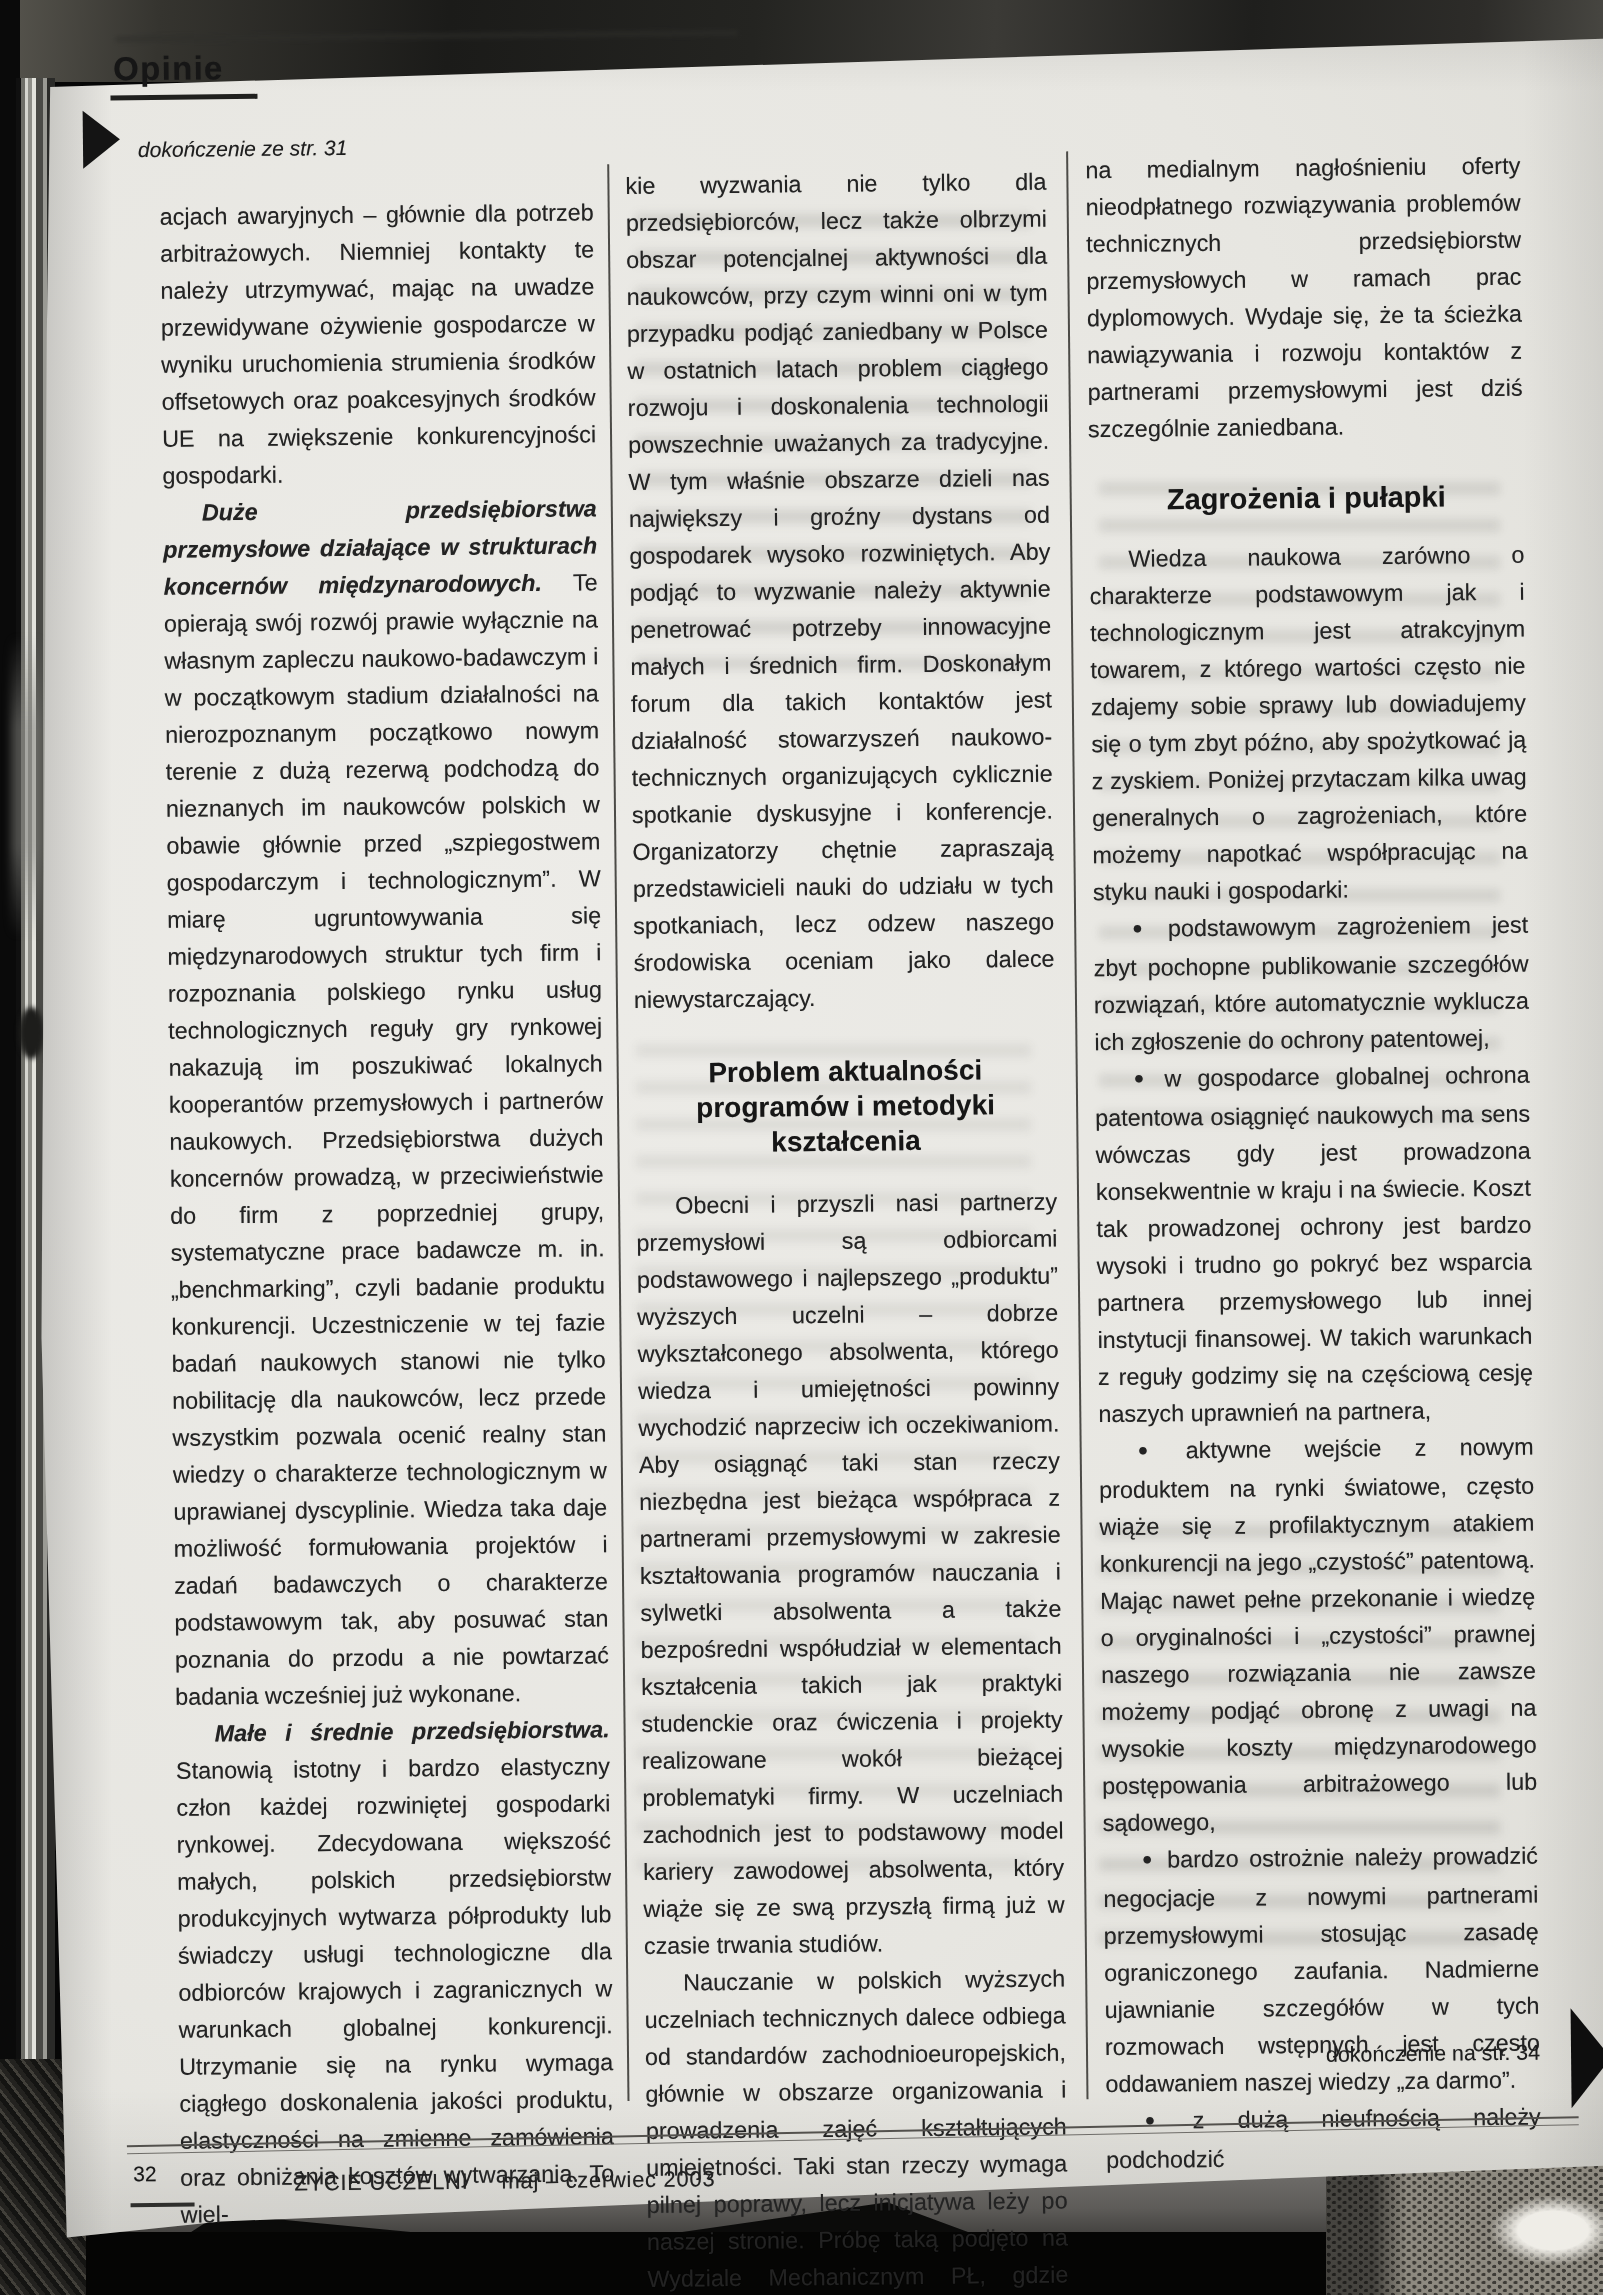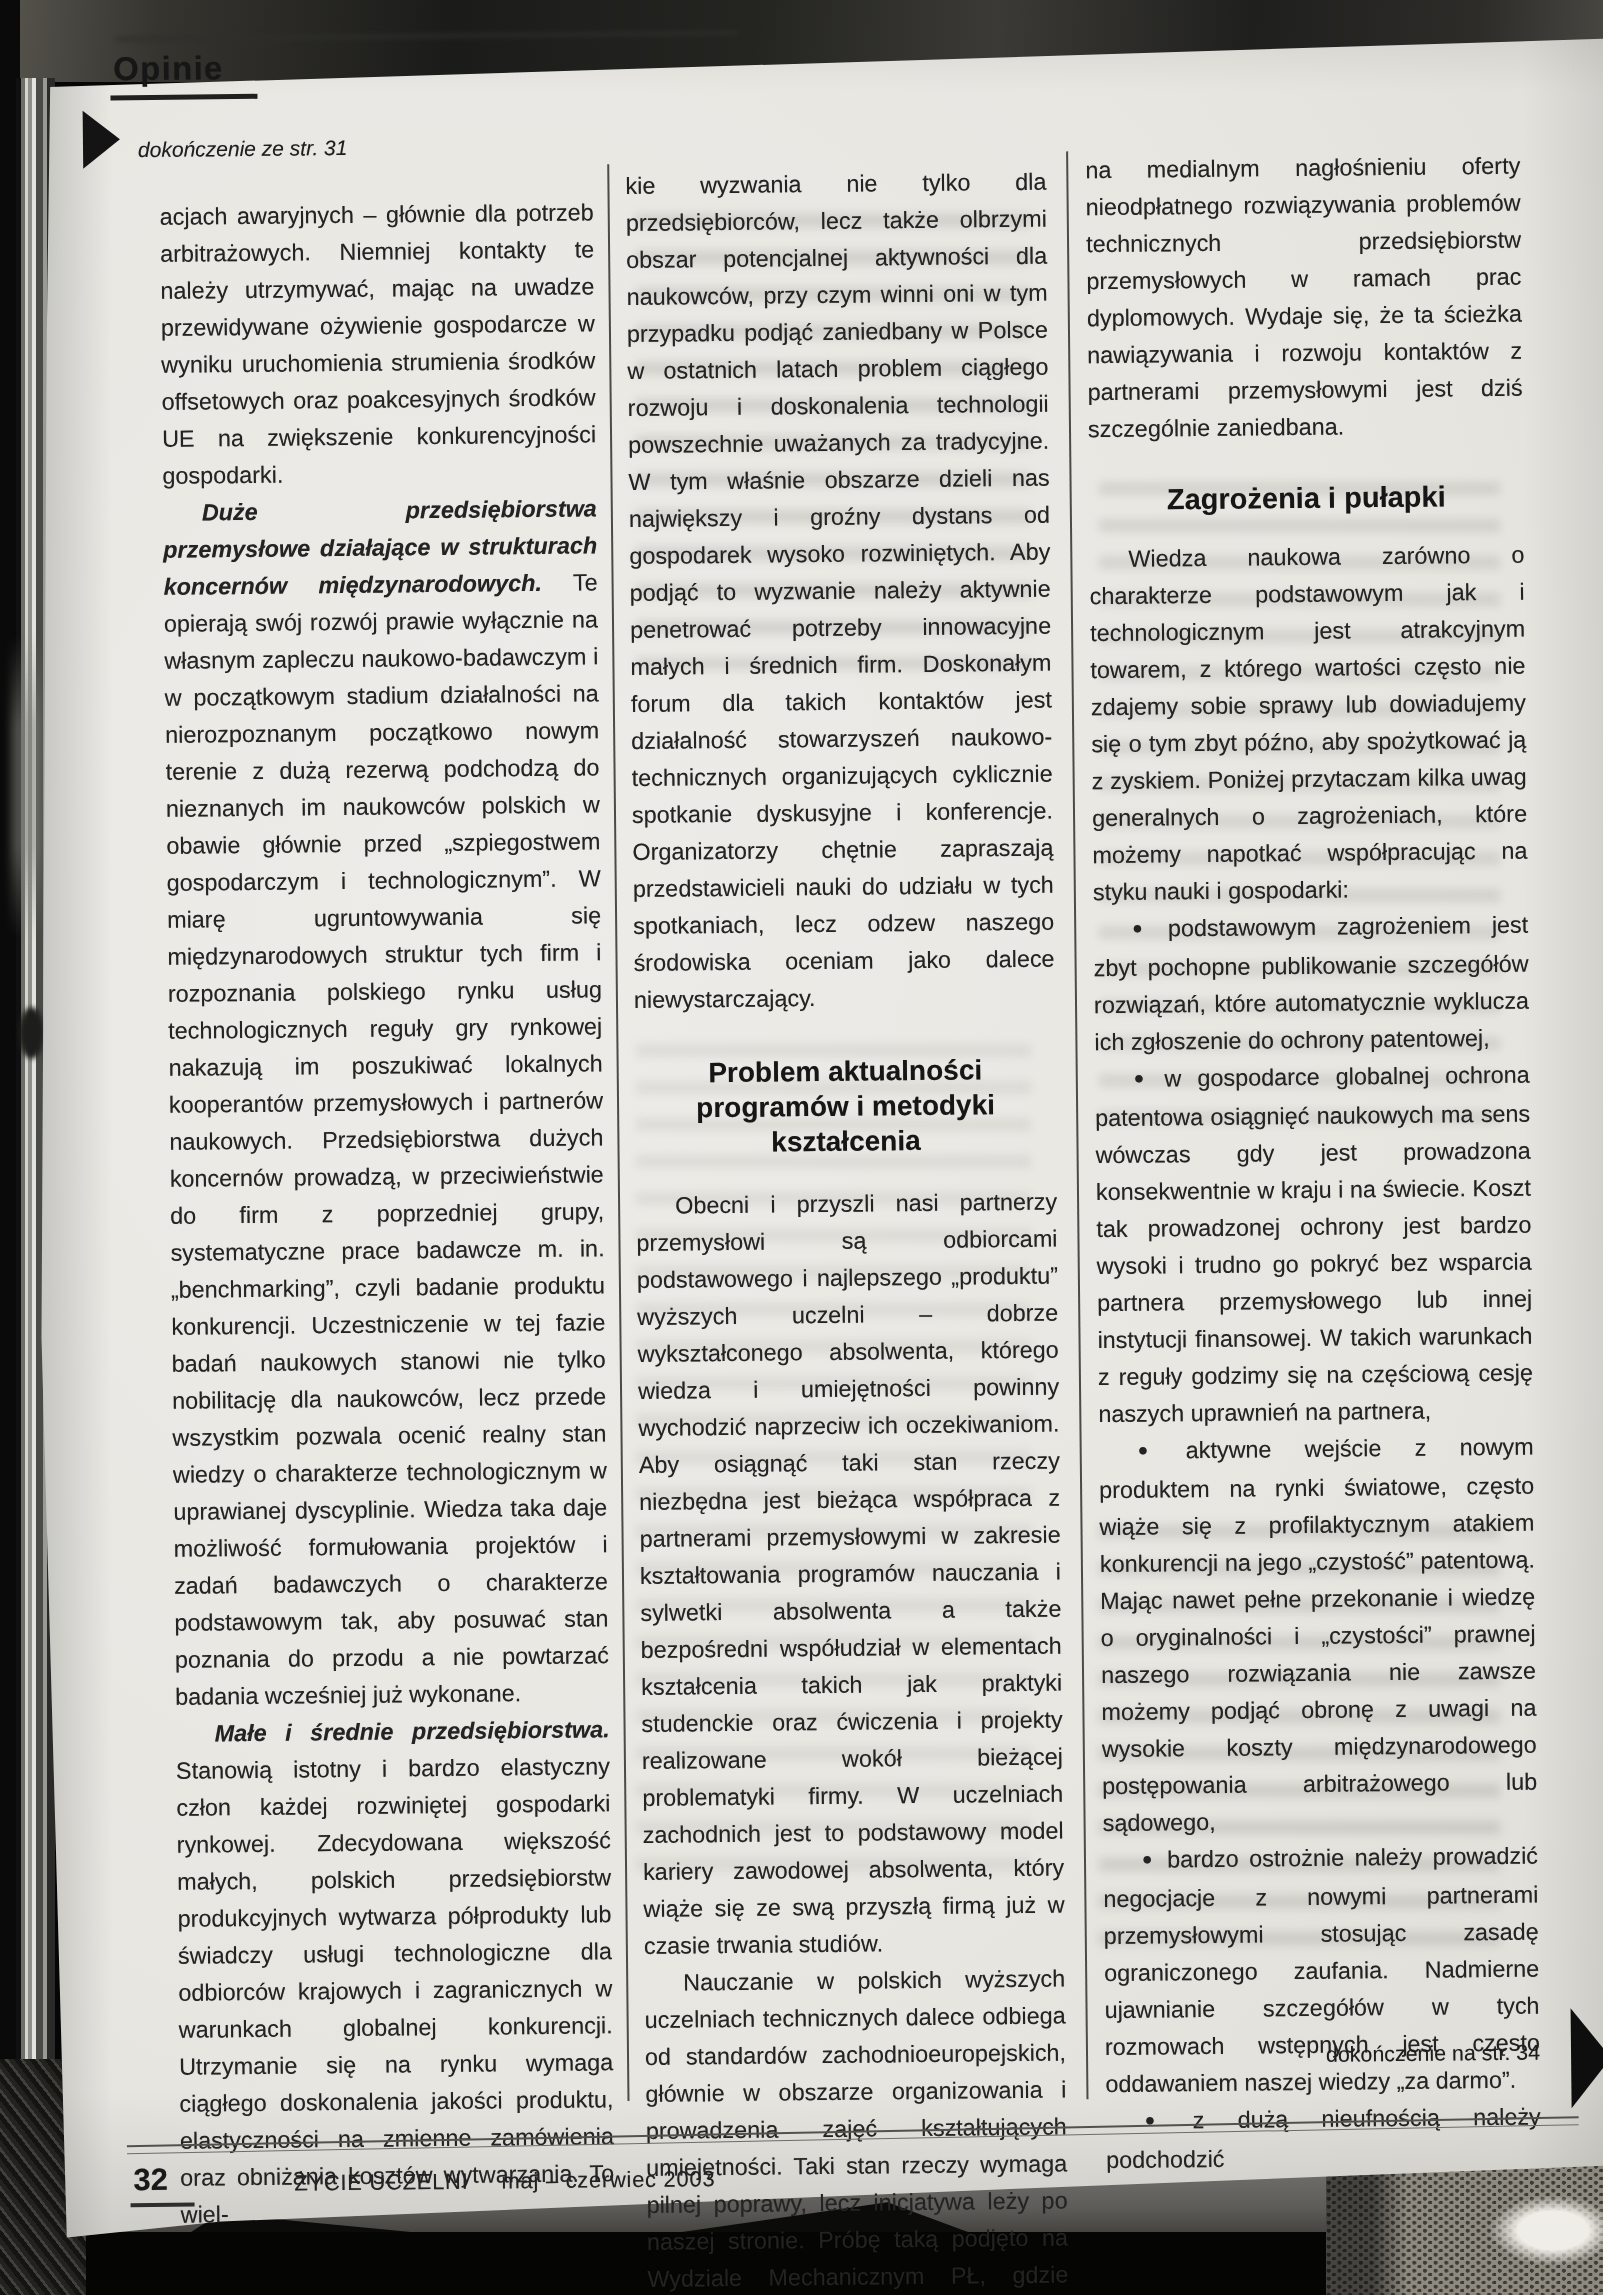--- a/index.html
+++ b/index.html
@@ -90,21 +90,21 @@
 
   .cont-to{position:absolute;left:1085px;top:2055px;width:435px;
     text-align:right;font-size:21.4px;color:#1d1d1d;}
   .tri-right{position:absolute;left:1551px;top:2023px;width:0;height:0;
     border-top:50px solid transparent;border-bottom:50px solid transparent;
     border-left:40px solid #0e0e0e;}
 
   .footer-rule{position:absolute;left:106px;top:2145px;width:1452px;height:6px;
     border-top:2.7px solid #53514d;border-bottom:1.3px solid #6e6c68;
     transform:rotate(-0.55deg);transform-origin:left center;}
-  .page-num{position:absolute;left:112px;top:2162px;font-size:31px;font-weight:700;color:#19191:;color:#191919;}
+  .page-num{position:absolute;left:112px;top:2162px;font-size:21px;font-weight:400;color:#19191:;color:#191919;}
   .page-num-rule{position:absolute;left:109px;top:2203px;width:64px;height:4px;background:#2e2e2c;}
   .footer-mag{position:absolute;left:273px;top:2172px;font-size:22px;letter-spacing:0.7px;
     color:#222;display:flex;gap:33px;white-space:nowrap;}
 </style>
 </head>
 <body>
 
 <div class="top-band"></div>
 <div class="spine"></div>
 <div class="page-edges"></div>

